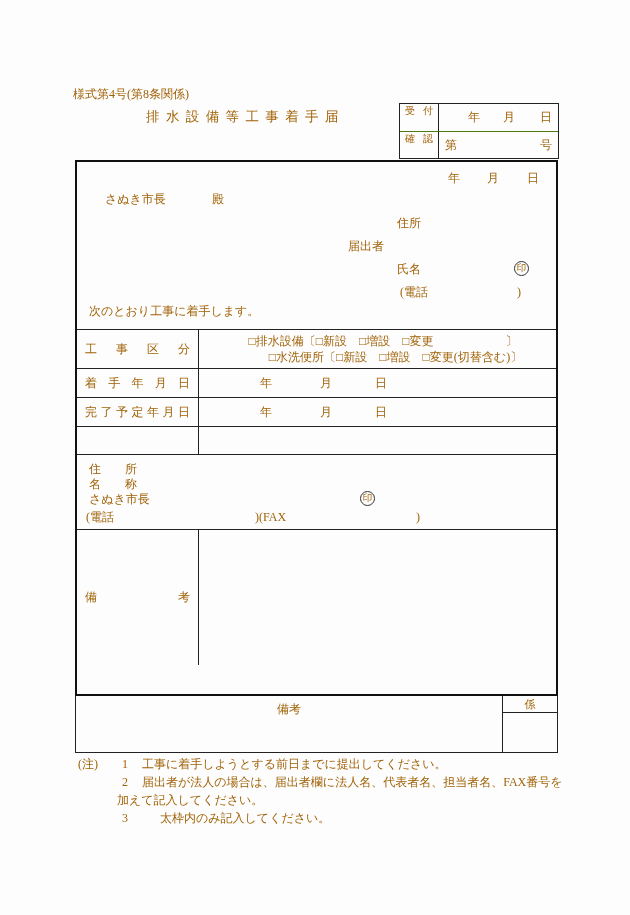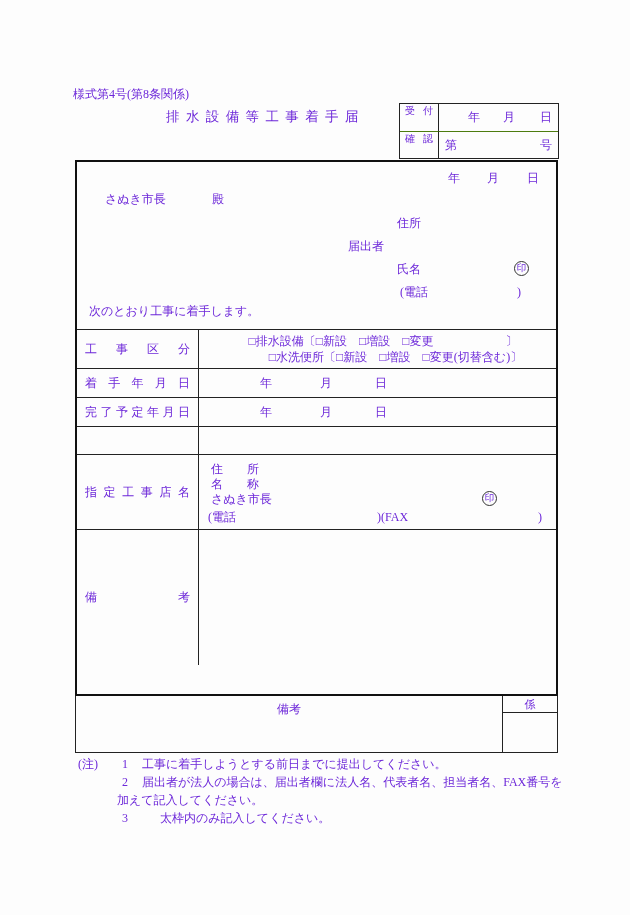--- a/index.html
+++ b/index.html
@@ -1,27 +1,27 @@
 <!DOCTYPE html>
 <html><head>
 <meta charset="utf-8">
 <style>
   * { margin:0; padding:0; box-sizing:border-box; }
   html,body { background:#fff; }
   .page {
     position:relative; width:630px; height:915px; background:#fdfdfd;
-    font-family:"Liberation Serif","DejaVu Serif",serif; color:#6d28d9;
+    font-family:"Liberation Serif","DejaVu Serif",serif; color:#a16207;
     overflow:hidden;
   }
   .abs { position:absolute; }
   .t12 { font-size:12px; line-height:14px; white-space:pre; }
 
   
   .form-number { left:73px; top:86px; font-size:12px; }
-  .doc-title  { left:146px; top:108px; font-size:13.5px; letter-spacing:1.5px; white-space:pre;margin-left:20px; }
+  .doc-title  { left:146px; top:108px; font-size:13.5px; letter-spacing:1.5px; white-space:pre; }
 
   
   .stamp-table {
     left:399px; top:103px; width:160px; height:56px;
     border:1px solid #222; display:grid;
     grid-template-columns:39px 1fr; grid-template-rows:1fr 1fr;
   }
   .stamp-table .lbl {
     border-right:1px solid #222; display:flex; flex-direction:column; 
     padding:0 5px; font-size:10px;
@@ -142,23 +142,20 @@
           <span class="abs t12" style="left:176px; top:7px;">日</span>
         </div>
       </div>
 
       <div class="itr" style="height:28px;">
         <div class="lblcell"></div>
         <div class="valcell"></div>
       </div>
 
       <div class="itr" style="height:75px;">
-        <div class="lblcell">
-          <span>指 定 工 事 店 名</span>
-        </div>
         <div class="valcell">
           <span class="abs t12" style="left:12px; top:7px;">住　　所</span>
           <span class="abs t12" style="left:12px; top:22px;">名　　称</span>
           <span class="abs t12" style="left:12px; top:37px;">さぬき市長</span>
           <span class="abs seal" style="left:283px; top:36px;">
             <span>印</span>
           </span>
           <span class="abs t12" style="left:9px; top:55px;">(電話</span>
           <span class="abs t12" style="left:178px; top:55px;">)(FAX</span>
           <span class="abs t12" style="left:339px; top:55px;">)</span>

